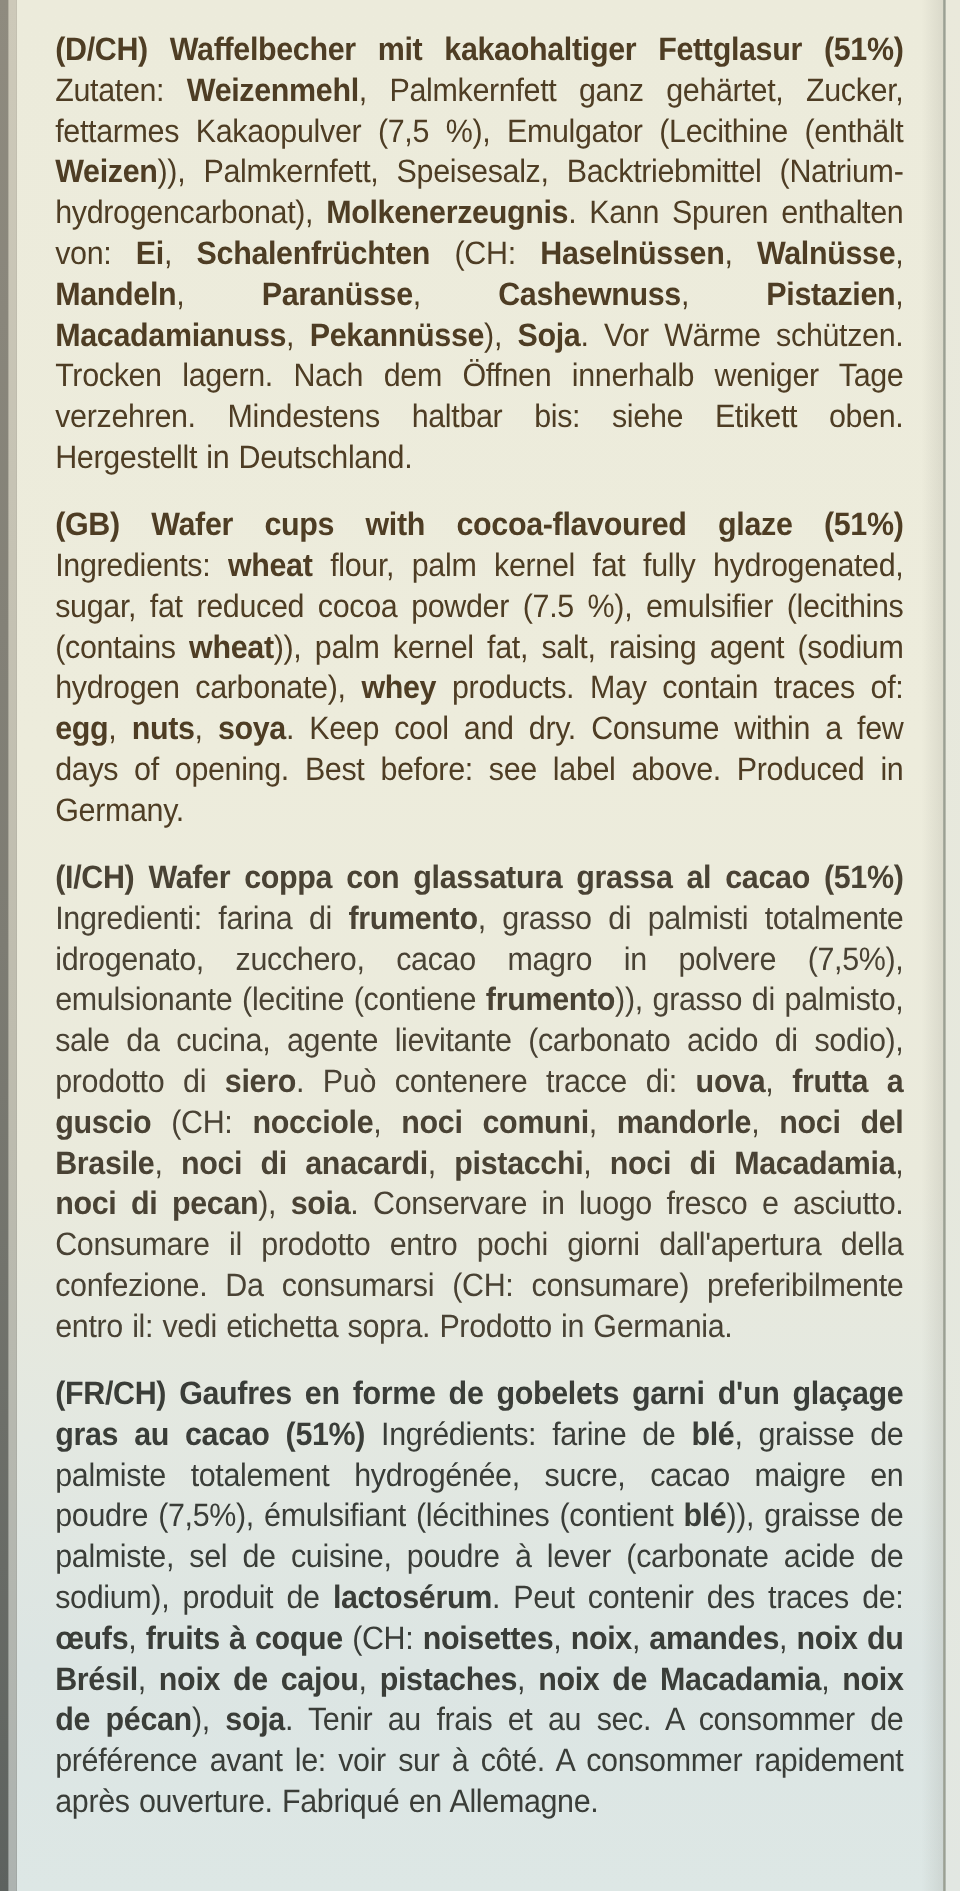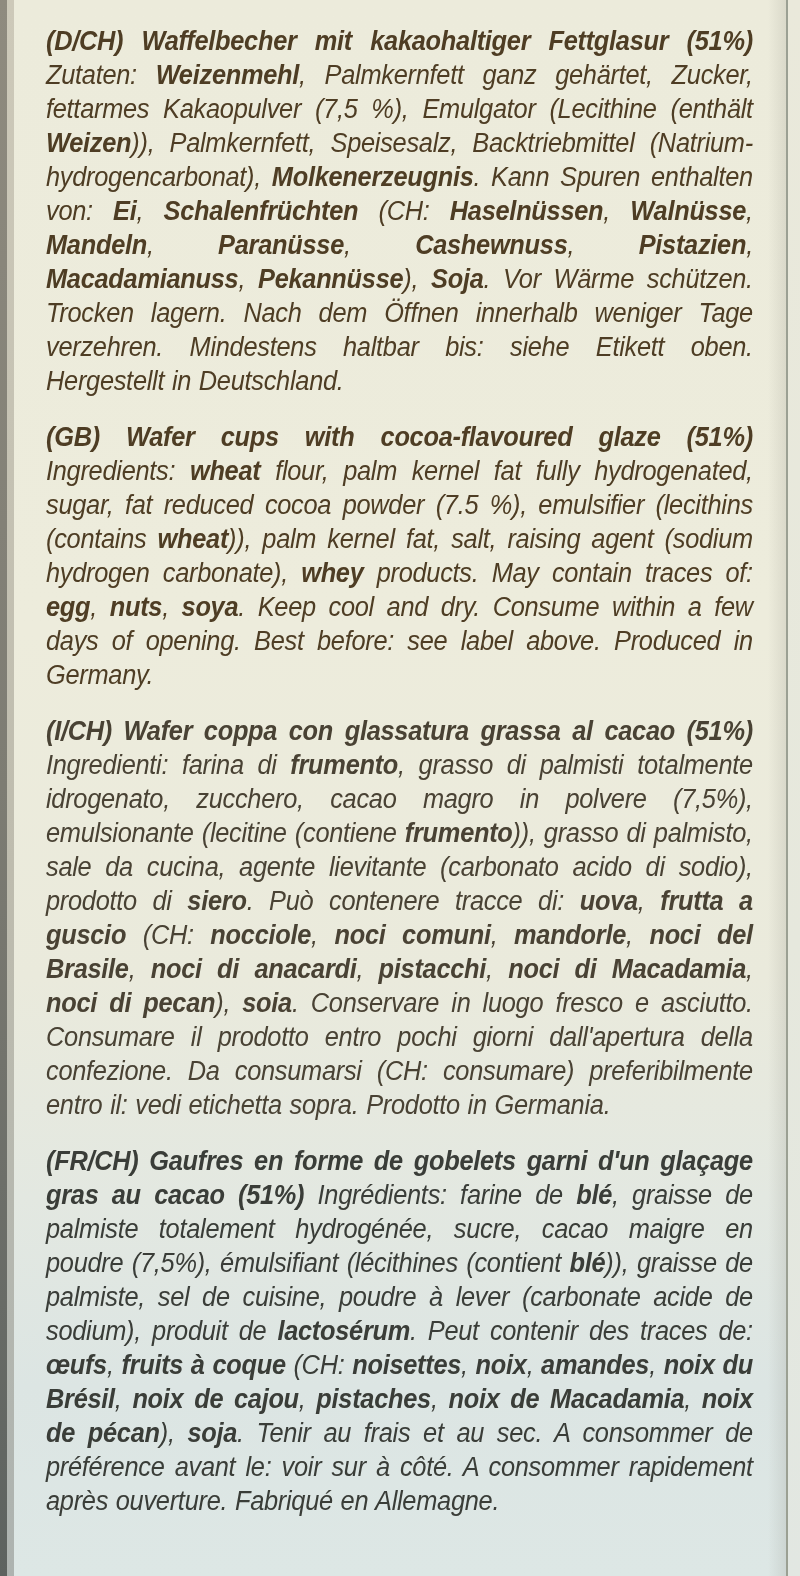--- a/index.html
+++ b/index.html
@@ -28,21 +28,20 @@
     background: linear-gradient(90deg, rgba(110,110,100,0) 0%, rgba(110,110,100,0.16) 100%);
   }
   .edge-right {
     position: absolute; right: 0; top: 0; bottom: 0; width: 12px;
     border-left: 2px solid #9ba093;
     background: linear-gradient(180deg, #eae9db 0%, #e6e8dd 60%, #e2e7e2 100%);
   }
   .sheet {
     position: absolute; left: 14px; right: 14px; top: 0; bottom: 0;
     padding: 24px 4px 0 32px;
-    font-style: italic;
   }
   .text-block {
     width: 752px;
     transform: scaleX(0.94);
     transform-origin: 0 0;
   }
   p.sec {
     margin: 0 0 22px 0;
     text-align: justify;
     font-size: 27px;

